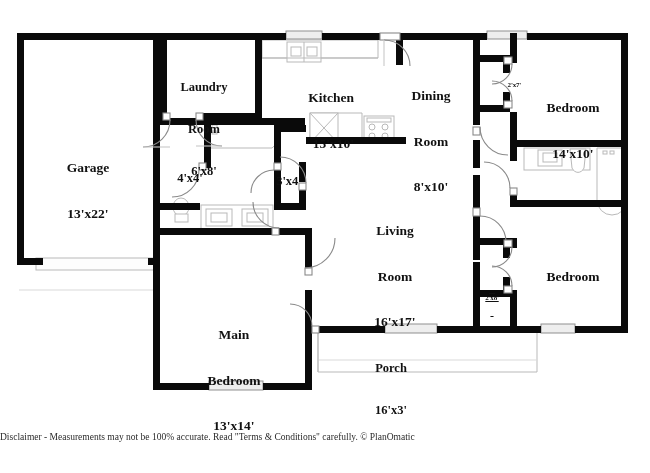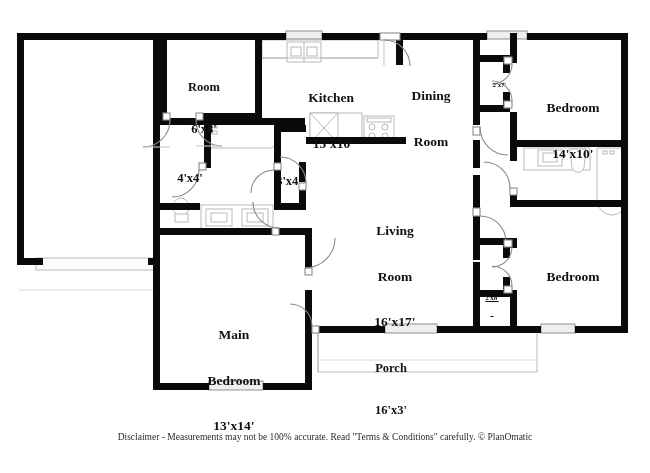--- a/index.html
+++ b/index.html
@@ -28,21 +28,21 @@
     letter-spacing: 0px;
   }
   .label.rm { font-size: 13.5px; }
   .label.sm { font-size: 12.5px; }
   .label.tiny { font-size: 7px; font-weight: bold; letter-spacing: -0.2px; }
   #disclaimer {
     position: absolute;
     left: 0;
     top: 432px;
     width: 650px;
-    text-align: center;
+    text-align: left;
     font-family: "Liberation Serif", serif;
     font-size: 9.5px;
     color: #2b2b2b;
   }
   svg { display: block; }
 </style>
 </head>
 <body>
 
 <div id="plan">
@@ -247,34 +247,40 @@
       <rect x="504" y="240" width="8" height="7" fill="#ffffff" stroke="#8a8a8a"></rect>
       <path d="M512,247 a20,20 0 0 1 -20,20"></path>
       <rect x="504" y="286" width="8" height="7" fill="#ffffff" stroke="#8a8a8a"></rect>
       <path d="M512,286 a20,20 0 0 0 -20,-20"></path>
 
       <rect x="312" y="326" width="7" height="7" fill="#ffffff" stroke="#8a8a8a"></rect>
       <path d="M312,326 a22,22 0 0 0 -22,-22"></path>
     </g>
   </svg>
 
+  <div class="label rm" style="left:28px; top:130px; width:120px;">
+    <div>Garage</div>
+    <div>13'x22'</div>
+  </div>
 
   <div class="label sm" style="left:158px; top:52px; width:92px;">
+    <div>Laundry</div>
     <div>Room</div>
     <div>6'x8'</div>
   </div>
 
   <div class="label rm" style="left:250px; top:60px; width:104px;text-align:right;">
     <div>Kitchen</div>
     <div>15'x10'</div>
   </div>
 
   <div class="label rm" style="left:386px; top:58px; width:90px;">
     <div>Dining</div>
     <div>Room</div>
+    <div>8'x10'</div>
   </div>
 
   <div class="label rm" style="left:521px; top:70px; width:104px;">
     <div>Bedroom</div>
     <div>14'x10'</div>
   </div>
 
   <div class="label rm" style="left:521px; top:239px; width:104px;">
     <div>Bedroom</div>
   </div>
@@ -297,21 +303,21 @@
   </div>
 
   <div class="label sm" style="left:162px; top:143px; width:56px;">
     <div>4'x4'</div>
   </div>
 
   <div class="label sm" style="left:263px; top:146px; width:52px;">
     <div>3'x4'</div>
   </div>
 
-  <div class="label tiny" style="left:478px; top:66px; width:28px;text-align:right;">
+  <div class="label tiny" style="left:493px; top:66px; width:28px;text-align:right;">
     <div>2'x7'</div>
   </div>
 
   <div class="label tiny" style="left:478px; top:279px; width:28px;text-decoration:underline;">
     <div>2'x8'</div>
   </div>
 
 </div>
 
 <div id="disclaimer">Disclaimer - Measurements may not be 100% accurate. Read "Terms &amp; Conditions" carefully. © PlanOmatic</div>

